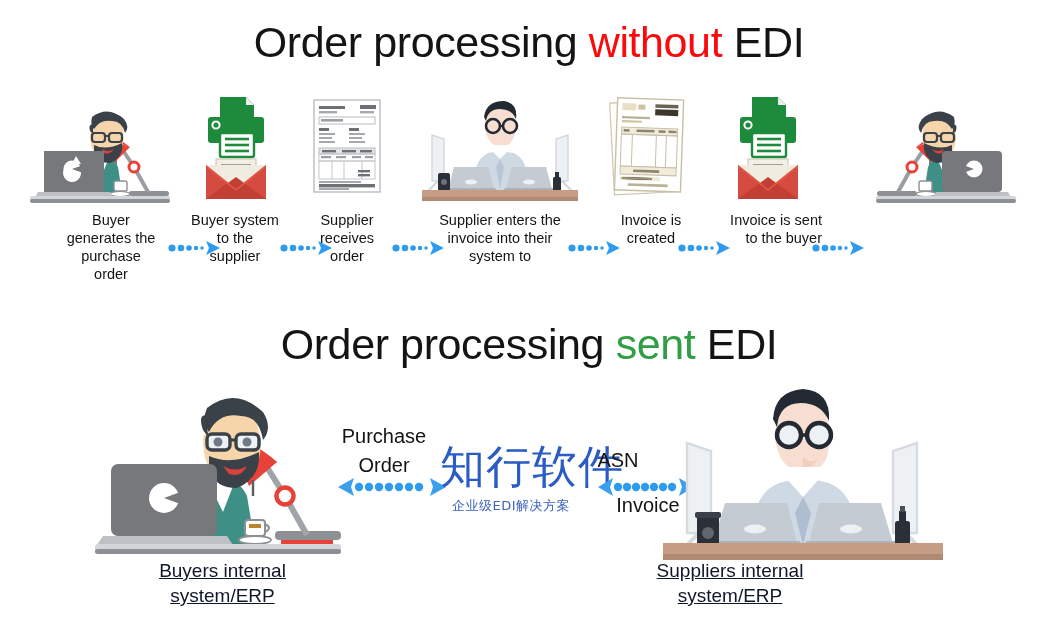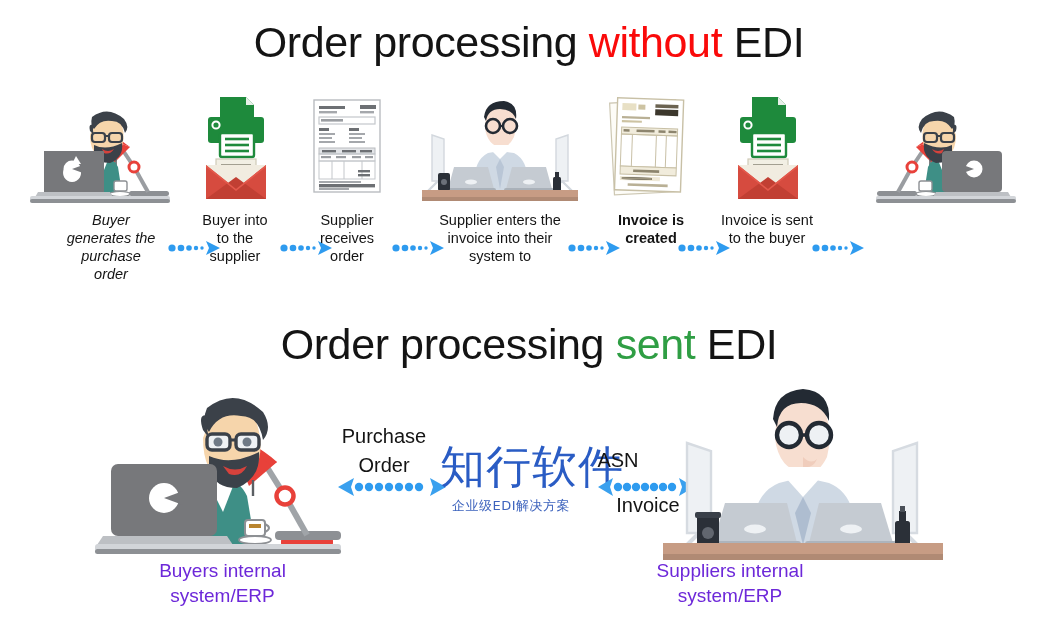--- a/index.html
+++ b/index.html
@@ -31,21 +31,21 @@
   .step .art{position:relative;height:110px;width:100%;}
   .step .cap{
     position:absolute;top:116px;left:0;width:100%;
     text-align:center;font-size:14.5px;line-height:18px;color:#141414;
   }
   .arrow{position:absolute;top:144px;height:18px;width:54px;}
 
   
   .big{position:absolute;}
   .bigcap{
-    position:absolute;text-align:center;font-size:19px;line-height:25px;color:#6d28d9;
+    position:absolute;text-align:center;font-size:19px;line-height:25px;color:#0f172a;text-decoration:underline;
   }
   .flowlabel{
     position:absolute;text-align:center;font-size:20px;line-height:26px;
     color:#141414;white-space:nowrap;
   }
   .biarrow{position:absolute;height:22px;}
 
   
   .logo-main{
     position:absolute;font-size:45px;line-height:47px;color:#2a5cc4;
@@ -108,21 +108,21 @@
             <path d="M46 69 a9 9 0 1 0 0.1 0 Z M46 69 L55 69 L50 61 Z" fill="#ffffff"></path>
             <circle cx="46" cy="74" r="8.5" fill="#ffffff"></circle>
             <path d="M46 74 L57 70 L57 78 Z" fill="#77787b"></path>
             <path d="M12 97 L84 97 L88 104 L8 104 Z" fill="#bdc0c4"></path>
           </g>
 
           <rect x="4" y="101" width="140" height="6" rx="2" fill="#d2d5d9"></rect>
           <rect x="4" y="104" width="140" height="4" rx="2" fill="#8d9094"></rect>
         </svg>
       </div>
-      <div class="cap" style="white-space:pre-line;font-style:italic;">Buyer
+      <div class="cap" style="white-space:pre-line;">Buyer
 generates the
 purchase
 order</div>
     </div>
 
     <div class="arrow" style="left:168px;">
       <svg width="54" height="18" viewBox="0 0 54 18">
         <circle cx="4" cy="9" r="3.6" fill="#2e9bef"></circle>
         <circle cx="13" cy="9" r="3.3" fill="#2e9bef"></circle>
         <circle cx="21" cy="9" r="2.8" fill="#2e9bef"></circle>
@@ -149,21 +149,21 @@
             <rect x="36" y="64" width="40" height="22" fill="#f2efe4" stroke="#cfcab8" stroke-width="1.2"></rect>
             <line x1="41" y1="70" x2="71" y2="70" stroke="#9a9687" stroke-width="1.8"></line>
             <line x1="41" y1="75" x2="71" y2="75" stroke="#9a9687" stroke-width="1.8"></line>
             <path d="M26 70 L86 70 L86 104 L26 104 Z" fill="#d64b3f"></path>
             <path d="M26 70 L56 94 L86 70 Z" fill="#f1ece0"></path>
             <path d="M26 104 L56 82 L86 104 Z" fill="#c13f33"></path>
             <path d="M26 70 L56 94 L86 70 L86 72 L56 96 L26 72 Z" fill="#e4594c"></path>
           </g>
         </svg>
       </div>
-      <div class="cap" style="white-space:pre-line;">Buyer into
+      <div class="cap" style="white-space:pre-line;">Buyer system
 to the
 supplier</div>
     </div>
 
     <div class="arrow" style="left:280px;">
       <svg width="54" height="18" viewBox="0 0 54 18">
         <circle cx="4" cy="9" r="3.6" fill="#2e9bef"></circle>
           <circle cx="13" cy="9" r="3.3" fill="#2e9bef"></circle>
         <circle cx="21" cy="9" r="2.8" fill="#2e9bef"></circle>
           <circle cx="28" cy="9" r="2.2" fill="#2e9bef"></circle>
@@ -281,21 +281,21 @@
       <svg width="54" height="18" viewBox="0 0 54 18">
         <circle cx="4" cy="9" r="3.6" fill="#2e9bef"></circle>
           <circle cx="13" cy="9" r="3.3" fill="#2e9bef"></circle>
         <circle cx="21" cy="9" r="2.8" fill="#2e9bef"></circle>
           <circle cx="28" cy="9" r="2.2" fill="#2e9bef"></circle>
         <circle cx="34" cy="9" r="1.7" fill="#2e9bef"></circle>
         <path d="M38 2 L52 9 L38 16 L41 9 Z" fill="#2e9bef"></path>
       </svg>
     </div>
 
-    <div class="step" style="left:596px;width:110px;font-weight:bold;">
+    <div class="step" style="left:596px;width:110px;">
       <div class="art">
         <svg width="110" height="110" viewBox="0 0 110 110">
           <g transform="rotate(-3 55 52)">
             <rect x="16" y="6" width="66" height="92" fill="#fdfcf7" stroke="#cdc7b2" stroke-width="1.2"></rect>
           </g>
           <g transform="rotate(2 55 52)">
             <rect x="20" y="4" width="66" height="92" fill="#ffffff" stroke="#c8c0a6" stroke-width="1.4"></rect>
             <rect x="25" y="9" width="14" height="7" fill="#e8e0c5"></rect>
             <rect x="41" y="10" width="7" height="5" fill="#cdc3a2"></rect>
             <rect x="58" y="9" width="23" height="3.6" fill="#6b6351"></rect>
@@ -352,21 +352,21 @@
             <rect x="36" y="64" width="40" height="22" fill="#f2efe4" stroke="#cfcab8" stroke-width="1.2"></rect>
             <line x1="41" y1="70" x2="71" y2="70" stroke="#9a9687" stroke-width="1.8"></line>
             <line x1="41" y1="75" x2="71" y2="75" stroke="#9a9687" stroke-width="1.8"></line>
             <path d="M26 70 L86 70 L86 104 L26 104 Z" fill="#d64b3f"></path>
             <path d="M26 70 L56 94 L86 70 Z" fill="#f1ece0"></path>
             <path d="M26 104 L56 82 L86 104 Z" fill="#c13f33"></path>
             <path d="M26 70 L56 94 L86 70 L86 72 L56 96 L26 72 Z" fill="#e4594c"></path>
           </g>
         </svg>
       </div>
-      <div class="cap" style="white-space:pre-line;">Invoice is sent
+      <div class="cap" style="white-space:pre-line;text-align:right;">Invoice is sent
 to the buyer</div>
     </div>
 
     <div class="arrow" style="left:812px;">
       <svg width="54" height="18" viewBox="0 0 54 18">
         <circle cx="4" cy="9" r="3.6" fill="#2e9bef"></circle>
           <circle cx="13" cy="9" r="3.3" fill="#2e9bef"></circle>
         <circle cx="21" cy="9" r="2.8" fill="#2e9bef"></circle>
           <circle cx="28" cy="9" r="2.2" fill="#2e9bef"></circle>
         <circle cx="34" cy="9" r="1.7" fill="#2e9bef"></circle>

